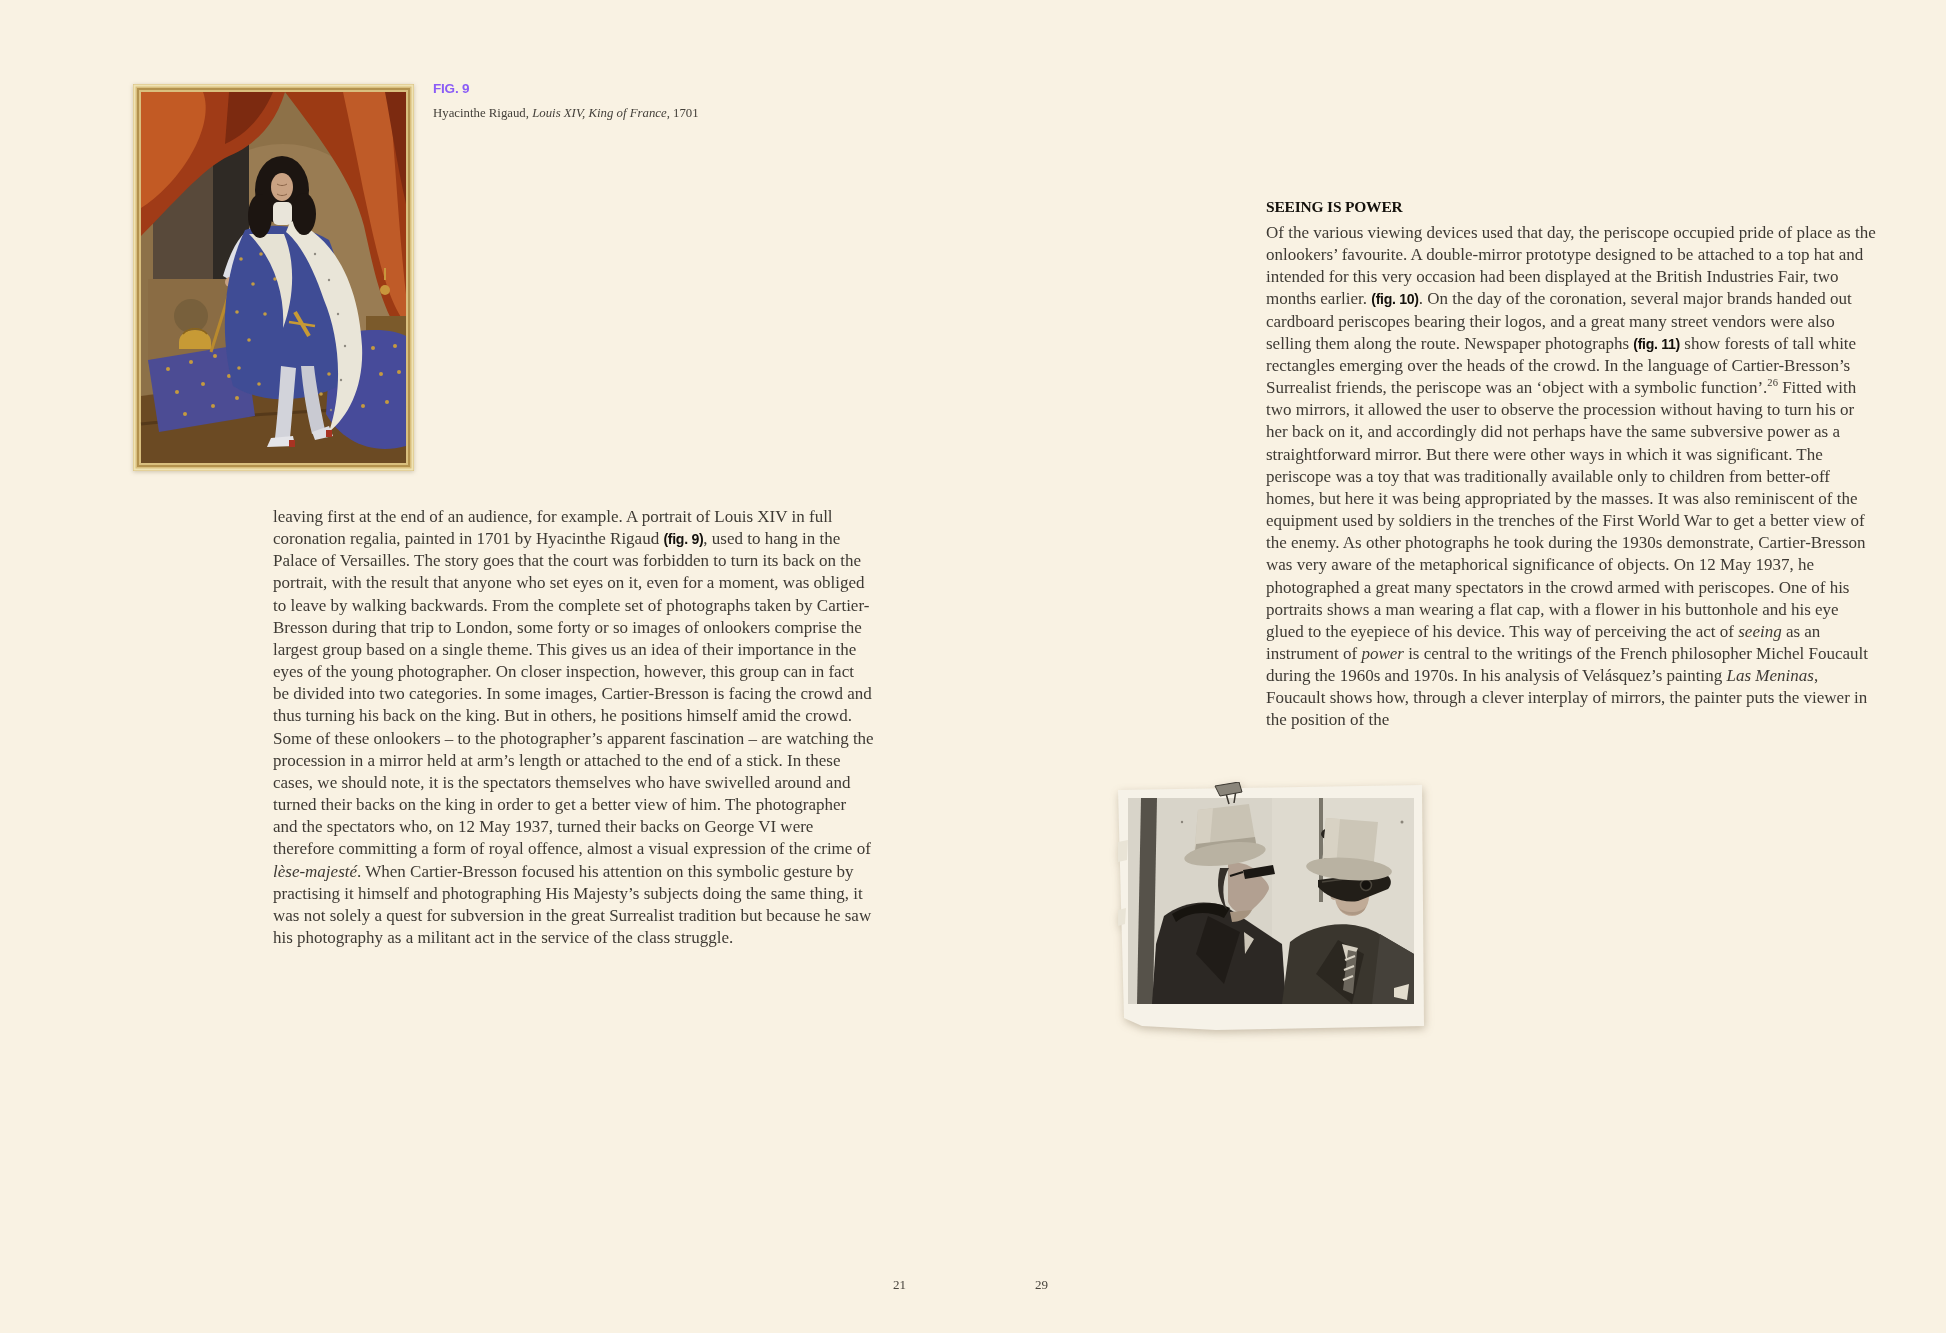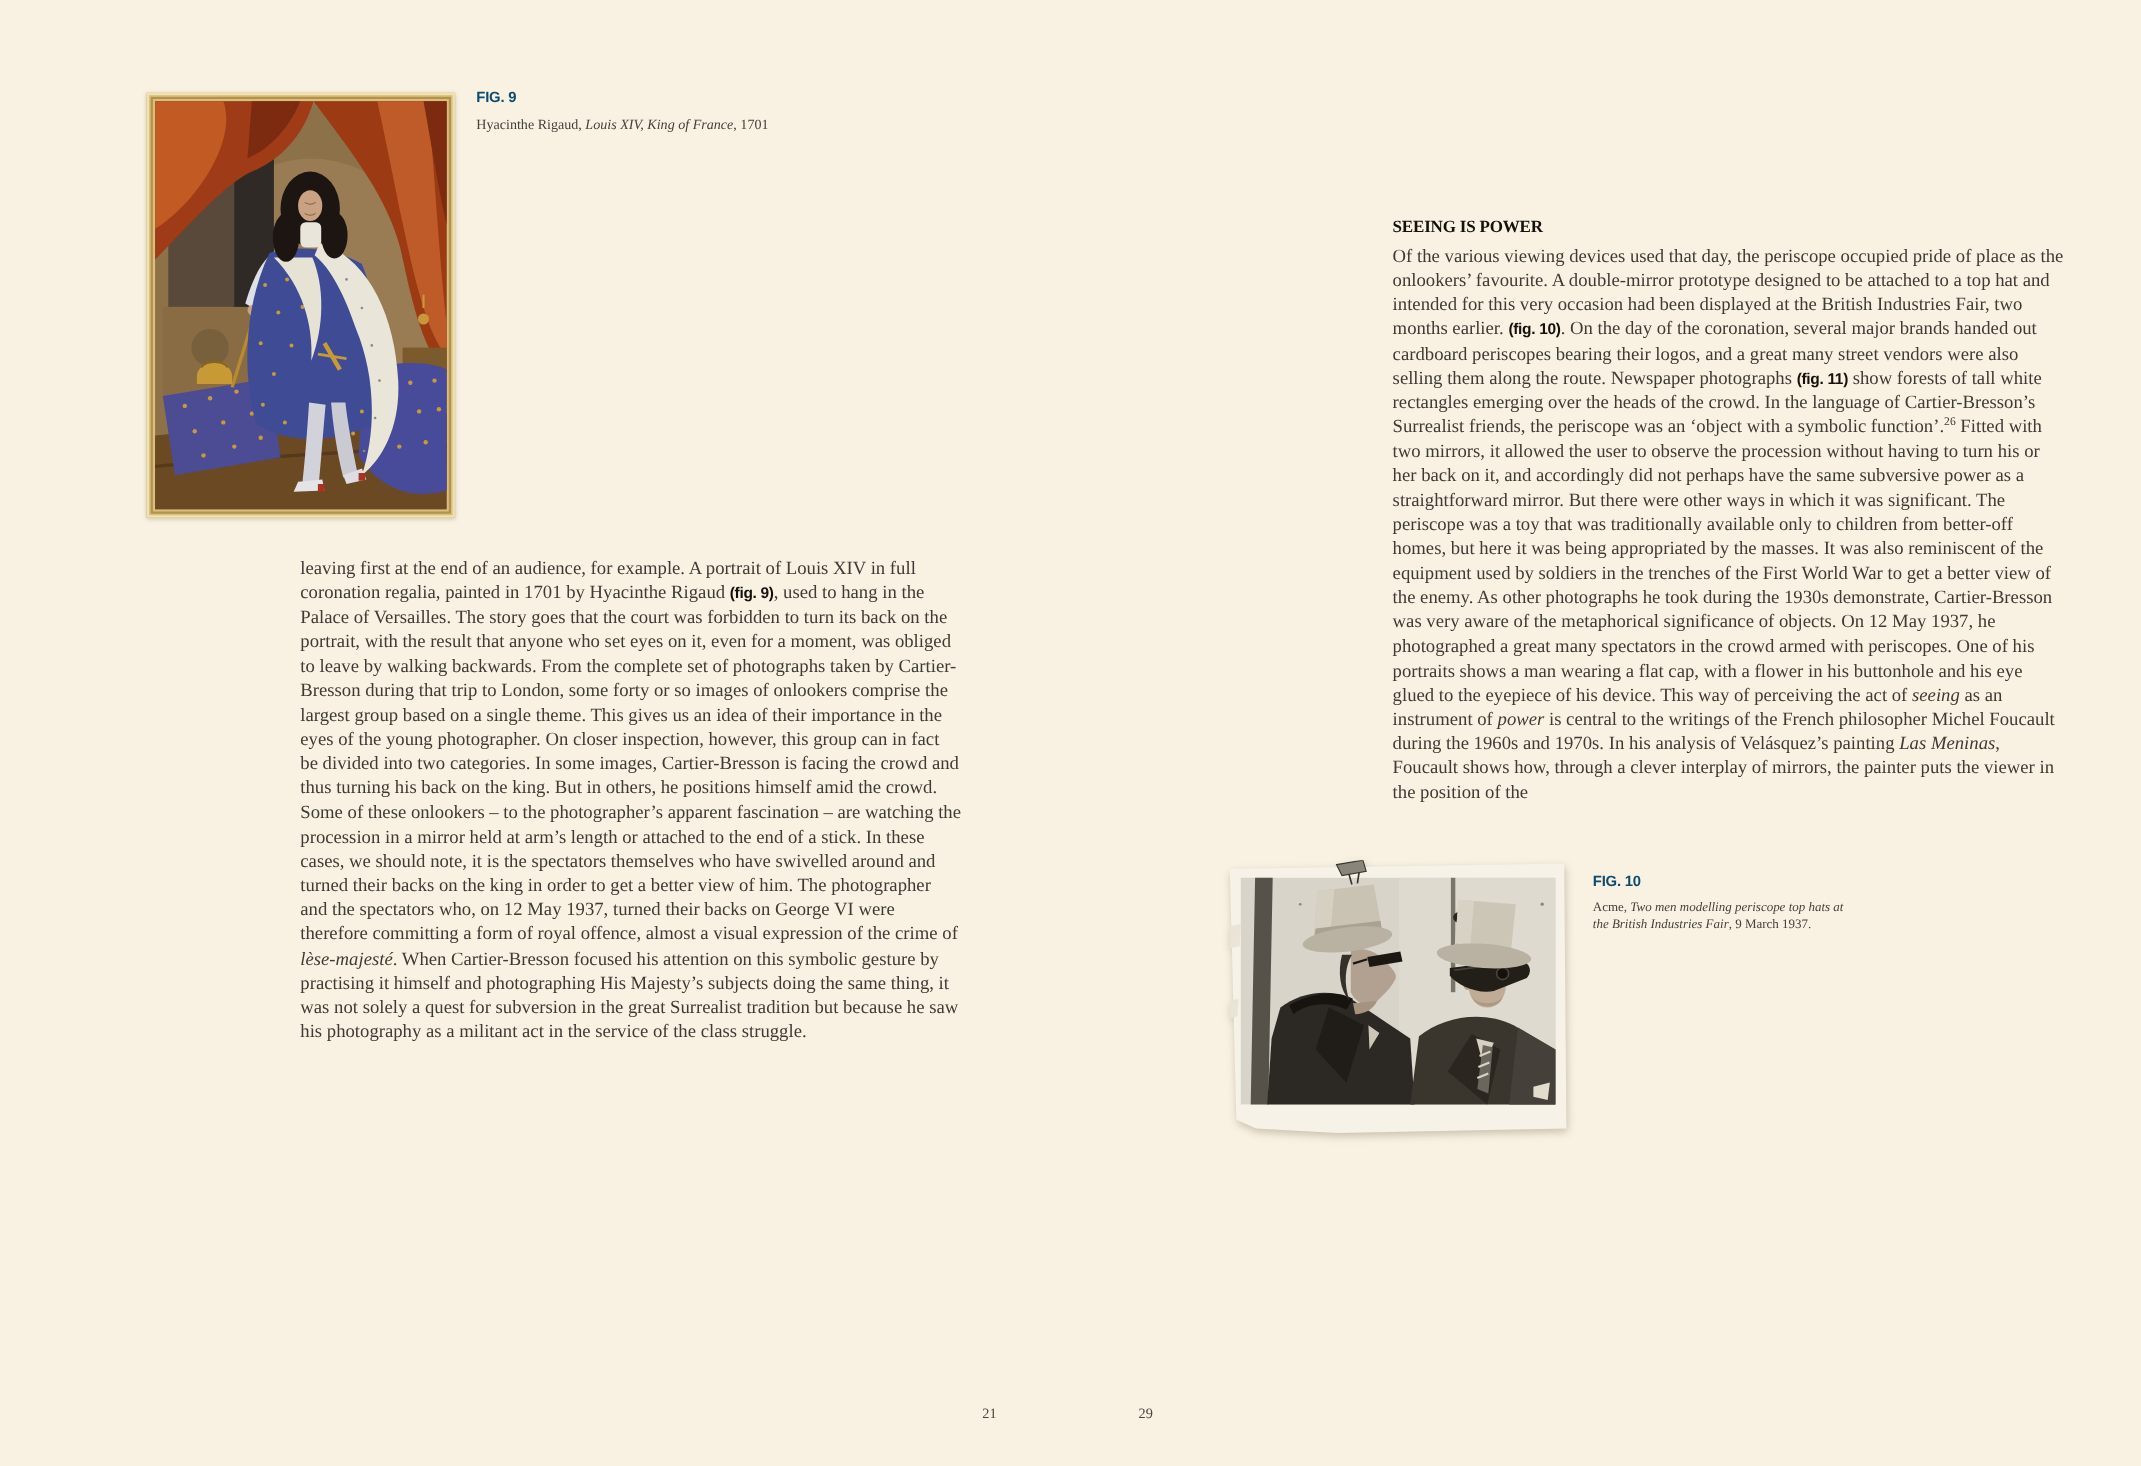--- a/index.html
+++ b/index.html
@@ -18,21 +18,21 @@
   
   .fig9-art{
     position:absolute;left:133px;top:84px;width:281px;height:387px;
     filter:drop-shadow(0 1px 2px rgba(80,60,20,.25));
   }
   .fig9-art svg{display:block;width:100%;height:100%;}
 
   .fig-label{
     font-family:"Liberation Sans", sans-serif;
     font-weight:700;font-size:13.5px;letter-spacing:-0.2px;
-    color:#0c4a6e;
+    color:#8b5cf6;
   }
   .fig9-caption-block{position:absolute;left:433px;top:81px;width:430px;}
   .fig-caption{
     margin-top:9px;font-size:12.8px;line-height:16px;color:#44403a;
   }
 
   .body-text{
     font-size:17px;line-height:22.15px;color:#3e3a34;
     text-align:left;
   }
@@ -261,21 +261,17 @@
         <polygon points="212,76 263,80 261,88 210,84" fill="#aaa393"></polygon>
         <ellipse cx="237" cy="87" rx="43" ry="11" fill="#b9b2a2" transform="rotate(4 237 87)"></ellipse>
 
         <circle cx="290" cy="40" r="1.5" fill="#8a857a"></circle>
         <circle cx="70" cy="40" r="1.2" fill="#8a857a"></circle>
         <path d="M6,60 L16,58 L15,78 L6,80 Z" fill="#e9e4d6"></path>
         <path d="M6,128 L14,126 L13,142 L6,144 Z" fill="#e9e4d6"></path>
       </svg>
     </figure>
 
-    <div class="fig10-caption-block">
-      <div class="fig-label">FIG. 10</div>
-      <div class="fig-caption"><span class="seg-plain">Acme, </span><span class="seg-italic">Two men modelling periscope top hats at the British Industries Fair</span><span class="seg-plain">, 9 March 1937.</span></div>
-    </div>
 
     <div class="page-number page-number-right">29</div>
   </section>
 
 </div>
 
 </body></html>

